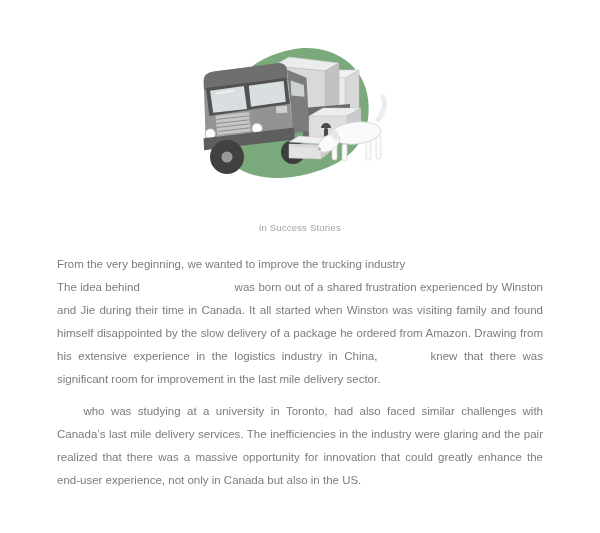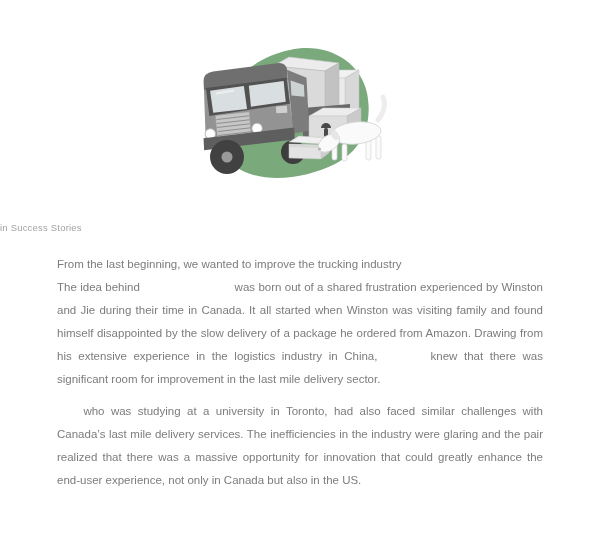--- a/index.html
+++ b/index.html
@@ -8,21 +8,21 @@
     background: #ffffff;
     font-family: "Liberation Sans", sans-serif;
     overflow: hidden;
   }
   .illu-wrap {
     width: 250px; height: 150px;
     margin: 38px auto 0;
   }
   .meta {
     margin-top: 34px;
-    text-align: left;
+    text-align: center;
     font-size: 9.5px;
     letter-spacing: 0.2px;
     color: #a2a2a2;
   }
   .meta .category {
     color: #a2a2a2;
     text-decoration: none;
     cursor: pointer;
   }
   .content {
@@ -113,18 +113,18 @@
     </g>
   </svg>
 </div>
 
 <div class="meta">
   <span>in</span>
   <span class="category">Success Stories</span>
 </div>
 
 <div class="content">
-  <p>From the last beginning, we wanted to improve the trucking industry</p>
+  <p>From the very beginning, we wanted to improve the trucking industry</p>
   <div id="paragraphs">
       <p>The idea behind <span class="gap" style="width: 88px;"></span> was born out of a shared frustration experienced by Winston and Jie during their time in Canada. It all started when Winston was visiting family and found himself disappointed by the slow delivery of a package he ordered from Amazon. Drawing from his extensive experience in the logistics industry in China, <span class="gap" style="width: 40px;"></span> knew that there was significant room for improvement in the last mile delivery sector.</p>
       <p style="margin-top: 9px;"><span class="gap" style="width: 20px;"></span> who was studying at a university in Toronto, had also faced similar challenges with Canada’s last mile delivery services. The inefficiencies in the industry were glaring and the pair realized that there was a massive opportunity for innovation that could greatly enhance the end-user experience, not only in Canada but also in the US.</p>
     </div>
 </div>
 
 </body></html>

